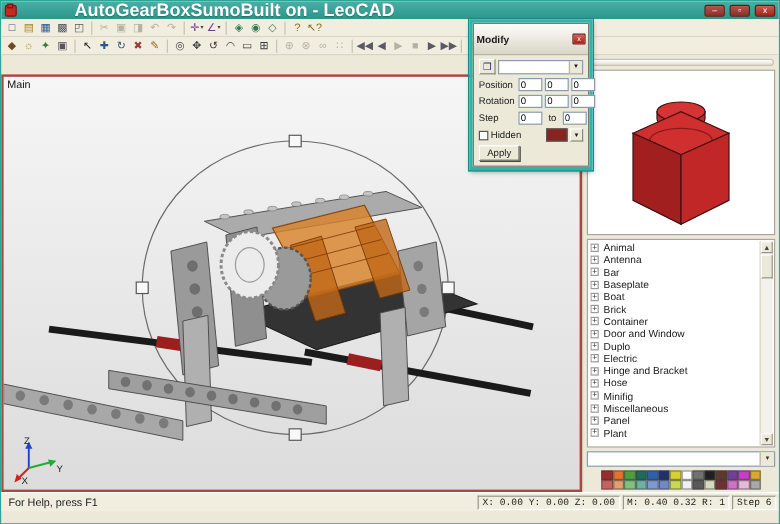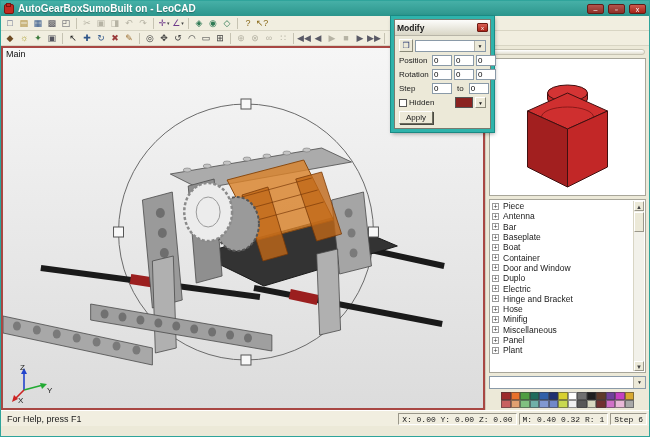--- a/index.html
+++ b/index.html
@@ -4,36 +4,36 @@
 <style>
   * { margin:0; padding:0; box-sizing:border-box; }
   html,body { width:650px; height:437px; }
   body { font-family:"Liberation Sans", sans-serif; font-size:9px; color:#1a1a1a; background:#ece9d8; }
   .window { position:relative; width:650px; height:437px; background:#ece9d8; border:1px solid #2fa49b; overflow:hidden; }
 
   
   .titlebar { height:15px; background:linear-gradient(#46b0a7,#2c958c); display:flex; align-items:center; padding:0 3px; gap:4px; }
   .app-icon { width:10px; height:10px; background:#c22b21; border:1px solid #7a1510; border-radius:2px; position:relative; flex:none; }
   .app-icon:after { content:""; position:absolute; left:1px; top:-2px; width:3px; height:2px; background:#c22b21; border:1px solid #7a1510; }
-  .title-text { color:#fff; font-size:10px; font-weight:bold; text-shadow:0 1px 1px rgba(0,0,0,.3); flex:1; white-space:nowrap; overflow:hidden; }
+  .title-text { color:#fff; font-size:15px; font-weight:bold; text-shadow:0 1px 1px rgba(0,0,0,.3); flex:1; white-space:nowrap; overflow:hidden;margin-left:44px; }
   .winbtn { width:17px; height:10px; border-radius:2px; color:#fff; font-size:7px; line-height:9px; text-align:center; border:1px solid #5f1d18; background:linear-gradient(#b3554c,#8e2f27); flex:none; }
   .winbtn.close { background:linear-gradient(#d05a4e,#a42317); }
 
   
   .menubar { height:13px; display:flex; align-items:center; gap:2px; padding-left:4px; background:#f1eee0; border-bottom:1px solid #d8d5c4; }
   .menu-item { padding:0 6px; font-size:9px; }
   .toolbar { height:15px; display:flex; align-items:center; padding-left:2px; background:#f1eee0; border-bottom:1px solid #d8d5c4; }
   .tb-btn { width:14px; height:13px; display:inline-flex; align-items:center; justify-content:center; font-size:9px; line-height:13px; border:1px solid transparent; border-radius:1px; }
   .tb-btn.disabled { color:#b6b3a4 !important; }
   .tb-btn .dd { font-size:5px; margin-left:1px; color:#444; }
   .tb-sep { width:1px; height:11px; background:#c6c3b2; margin:0 3px; flex:none; }
 
   
   .main { display:flex; height:364px; }
-  .viewport { position:relative; flex:1; border:2px solid #a84743; background:linear-gradient(#f6f6f6,#dcdcdc); overflow:hidden; }
+  .viewport { position:relative; flex:1; border:2px solid #a84743; background:linear-gradient(#f6f6f6,#dcdcdc); overflow:hidden;margin-top:16px; }
   .vp-label { position:absolute; left:3px; top:1px; font-size:9px; color:#111; z-index:3; }
   .vp-svg { position:absolute; inset:0; width:100%; height:100%; }
   .axis-ind { position:absolute; left:6px; bottom:4px; z-index:3; }
 
   
   .rightpanel { width:164px; flex:none; background:#ece9d8; border-left:1px solid #cfcabb; display:flex; flex-direction:column; padding:2px 3px 2px 3px; }
   .grip { height:6px; background:linear-gradient(#ffffff,#e2dfd0); border:1px solid #c6c3b2; border-radius:3px; margin:1px 1px 3px 1px; flex:none; }
   .preview { height:138px; background:#fff; border:1px solid #a8a69a; flex:none; }
   .tree { position:relative; flex:1; background:#fff; border:1px solid #a8a69a; margin-top:3px; overflow:hidden; }
   .tree-inner { position:absolute; inset:1px 12px 1px 2px; overflow:hidden; }
@@ -52,21 +52,21 @@
   .swatch { width:9.5px; height:8px; border:1px solid rgba(60,60,60,.55); margin:0; }
 
   
   .statusbar { height:16px; display:flex; align-items:center; background:#f1eee0; border-top:1px solid #fff; box-shadow:0 -1px 0 #c6c3b2; font-size:9px; }
   .sb-help { flex:1; padding-left:6px; }
   .sb-pane { height:12px; line-height:11px; font-size:8px; padding:0 3px; margin-right:2px; border:1px solid; border-color:#9a978a #fff #fff #9a978a; white-space:nowrap;font-family:Liberation Mono, monospace; }
 
   
   .modify-wrap { position:absolute; left:390px; top:15px; z-index:10; border:3px solid #2fb3ab; box-shadow:0 0 0 1px #1a8a84, 1px 2px 4px rgba(0,0,0,.35); }
   .modify { width:97px; background:#ece9d8; border:1px solid #7a7a6e; }
-  .mod-title { height:16px; background:linear-gradient(#fdfdfb,#d9d6c6); border-bottom:1px solid #b8b5a8; display:flex; align-items:center; padding:0 2px; }
+  .mod-title { height:26px; background:linear-gradient(#fdfdfb,#d9d6c6); border-bottom:1px solid #b8b5a8; display:flex; align-items:center; padding:0 2px; }
   .mod-title .txt { flex:1; font-size:8.5px; font-weight:bold; }
   .mod-close { width:11px; height:9px; background:linear-gradient(#d86055,#a82317); border:1px solid #6e1a12; border-radius:1px; color:#fff; font-size:6px; line-height:8px; text-align:center; }
   .mod-body { padding:3px 4px 4px 4px; }
   .mod-row { display:flex; align-items:center; margin-bottom:3px; gap:2px; }
   .brick-btn { width:14px; height:13px; border:1px solid; border-color:#fff #8a8a7a #8a8a7a #fff; background:#ece9d8; display:flex; align-items:center; justify-content:center; font-size:8px; color:#23346e; flex:none; }
   .mod-combo { flex:1; height:12px; background:#fff; border:1px solid #8a9aa8; display:flex; }
   .mod-combo .val { flex:1; font-size:8px; }
   .mod-combo .btn { width:11px; background:#ece9d8; border-left:1px solid #b8b5a8; font-size:5px; text-align:center; line-height:10px; }
   .mod-label { width:31px; font-size:8px; flex:none; }
   .mod-input { width:20px; height:11px; border:1px solid #8a9aa8; font-size:8px; padding:0 1px; font-family:"Liberation Sans",sans-serif; }
@@ -360,37 +360,41 @@
           <polygon points="35,52 75,70 75,128 35,108" fill="#a21f1f"></polygon>
           <polygon points="115,52 75,70 75,128 115,108" fill="#c22727"></polygon>
         </g>
       </svg>
 
       <div class="tree">
         <div class="tree-inner">
 
         <div class="tree-row">
               <span class="plusbox">+</span>
-              <span>Piece</span>
+              <span>Animal</span>
             </div>
             <div class="tree-row">
               <span class="plusbox">+</span>
               <span>Antenna</span>
             </div>
             <div class="tree-row">
               <span class="plusbox">+</span>
               <span>Bar</span>
             </div>
             <div class="tree-row">
               <span class="plusbox">+</span>
               <span>Baseplate</span>
             </div>
             <div class="tree-row">
               <span class="plusbox">+</span>
               <span>Boat</span>
+            </div>
+            <div class="tree-row">
+              <span class="plusbox">+</span>
+              <span>Brick</span>
             </div>
             <div class="tree-row">
               <span class="plusbox">+</span>
               <span>Container</span>
             </div>
             <div class="tree-row">
               <span class="plusbox">+</span>
               <span>Door and Window</span>
             </div>
             <div class="tree-row">

